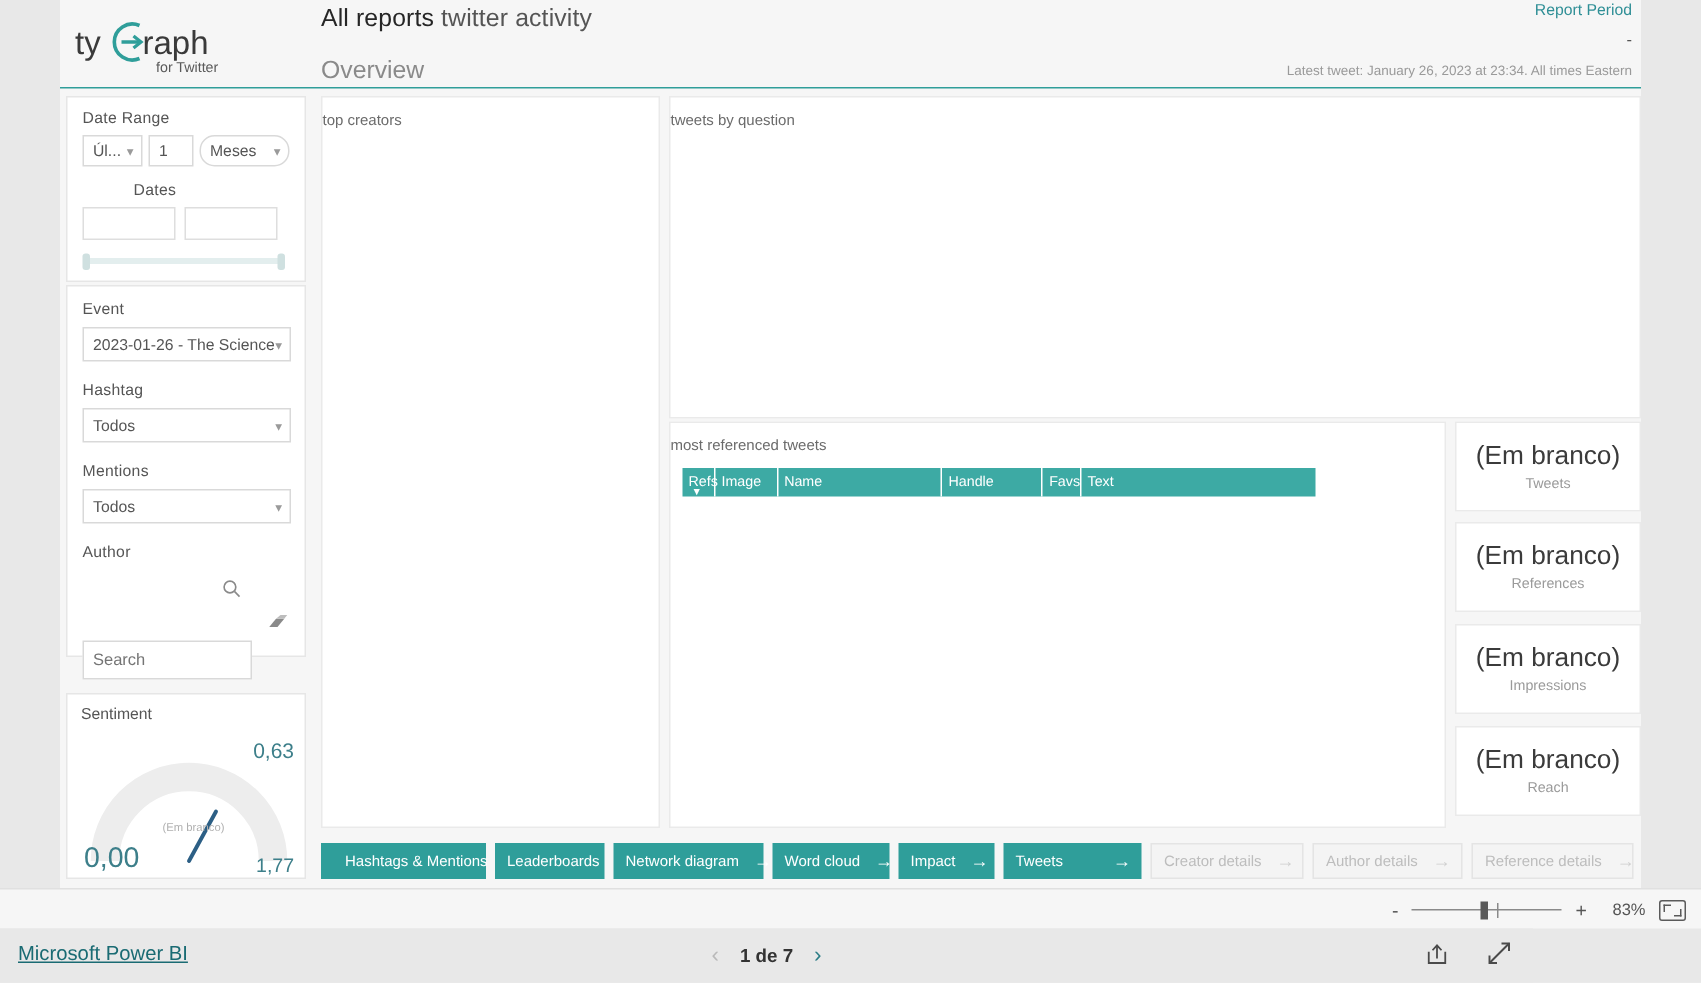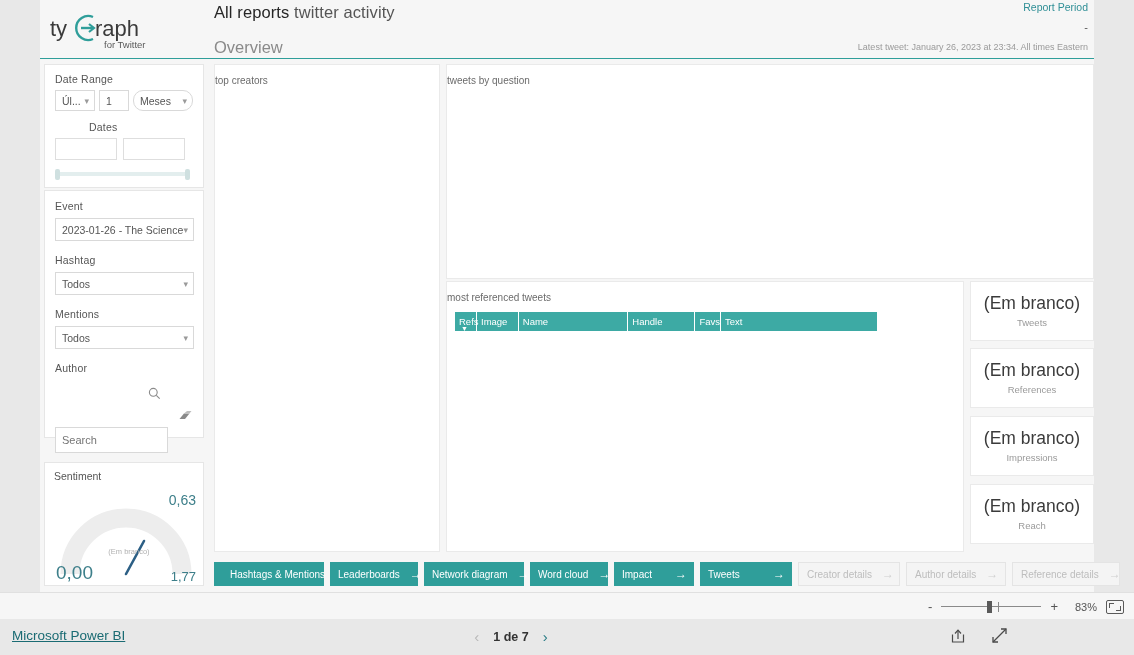--- a/index.html
+++ b/index.html
@@ -414,33 +414,33 @@
     <div class="kpi" id="kpi4">
       <div class="kpi-val">(Em branco)</div>
       <div class="kpi-lbl">Reach</div>
     </div>
 
     <div class="navbtns" id="nav-buttons">
         <div class="navbtn" style="width: 110px; padding-left: 16px;">
           <span>Hashtags &amp; Mentions</span>
           <span class="arw">→</span>
         </div>
-        <div class="navbtn" style="width: 88px;">
+        <div class="navbtn" style="width: 73px;">
           <span>Leaderboards</span>
           <span class="arw">→</span>
         </div>
         <div class="navbtn" style="width: 100px;">
           <span>Network diagram</span>
           <span class="arw">→</span>
         </div>
         <div class="navbtn" style="width: 78px;">
           <span>Word cloud</span>
           <span class="arw">→</span>
         </div>
-        <div class="navbtn" style="width: 80px;">
+        <div class="navbtn" style="width: 64px;">
           <span>Impact</span>
           <span class="arw">→</span>
         </div>
         <div class="navbtn" style="width: 92px;">
           <span>Tweets</span>
           <span class="arw">→</span>
         </div>
         <div class="navbtn disabled" style="width: 102px;">
           <span>Creator details</span>
           <span class="arw">→</span>

